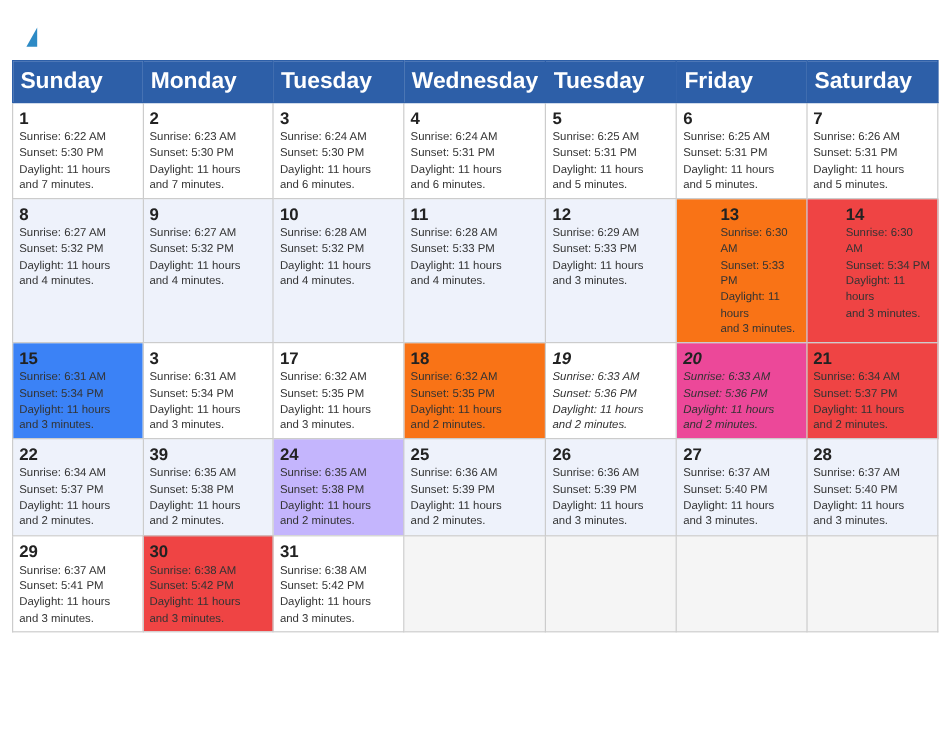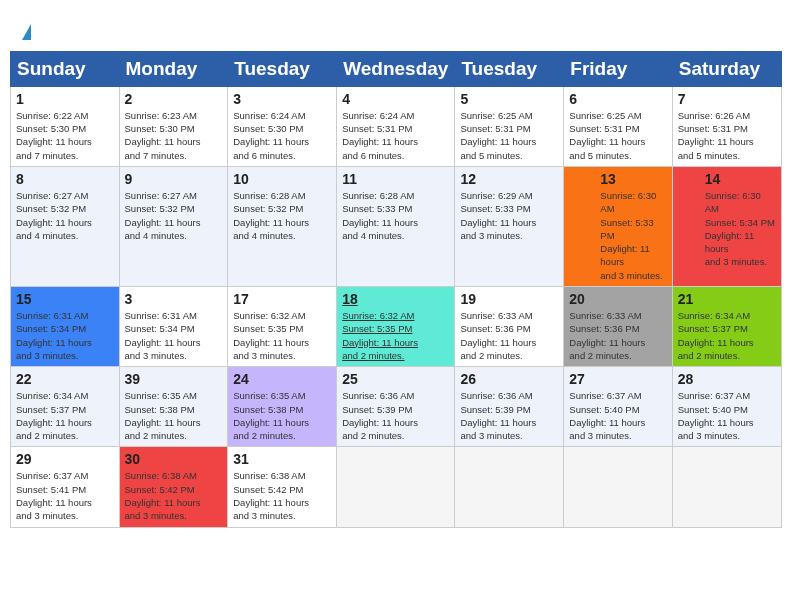--- a/index.html
+++ b/index.html
@@ -219,42 +219,42 @@
 Daylight: 11 hours
 and 3 minutes.</div>
         </td>
         <td style="background: rgb(255, 255, 255); margin-left: 44px;">
           <span class="day-number">17</span>
           <div class="day-info" style="white-space: pre-line;">Sunrise: 6:32 AM
 Sunset: 5:35 PM
 Daylight: 11 hours
 and 3 minutes.</div>
         </td>
-        <td style="background: #5eead4; text-decoration: underline;">
+        <td style="background: #f97316;">
           <span class="day-number">18</span>
           <div class="day-info" style="white-space: pre-line;">Sunrise: 6:32 AM
 Sunset: 5:35 PM
 Daylight: 11 hours
 and 2 minutes.</div>
         </td>
-        <td style="background: rgb(255, 255, 255);">
+        <td style="background: rgb(255, 255, 255); font-style: italic;">
           <span class="day-number">19</span>
           <div class="day-info" style="white-space: pre-line;">Sunrise: 6:33 AM
 Sunset: 5:36 PM
 Daylight: 11 hours
 and 2 minutes.</div>
         </td>
-        <td style="background: #a3a3a3;">
+        <td style="background: #ec4899; font-style: italic;">
           <span class="day-number">20</span>
           <div class="day-info" style="white-space: pre-line;">Sunrise: 6:33 AM
 Sunset: 5:36 PM
 Daylight: 11 hours
 and 2 minutes.</div>
         </td>
-        <td style="background: #84cc16;">
+        <td style="background: #ef4444;">
           <span class="day-number">21</span>
           <div class="day-info" style="white-space: pre-line;">Sunrise: 6:34 AM
 Sunset: 5:37 PM
 Daylight: 11 hours
 and 2 minutes.</div>
         </td>
       </tr>
       <tr>
         <td style="background: rgb(238, 242, 251);">
           <span class="day-number">22</span>

